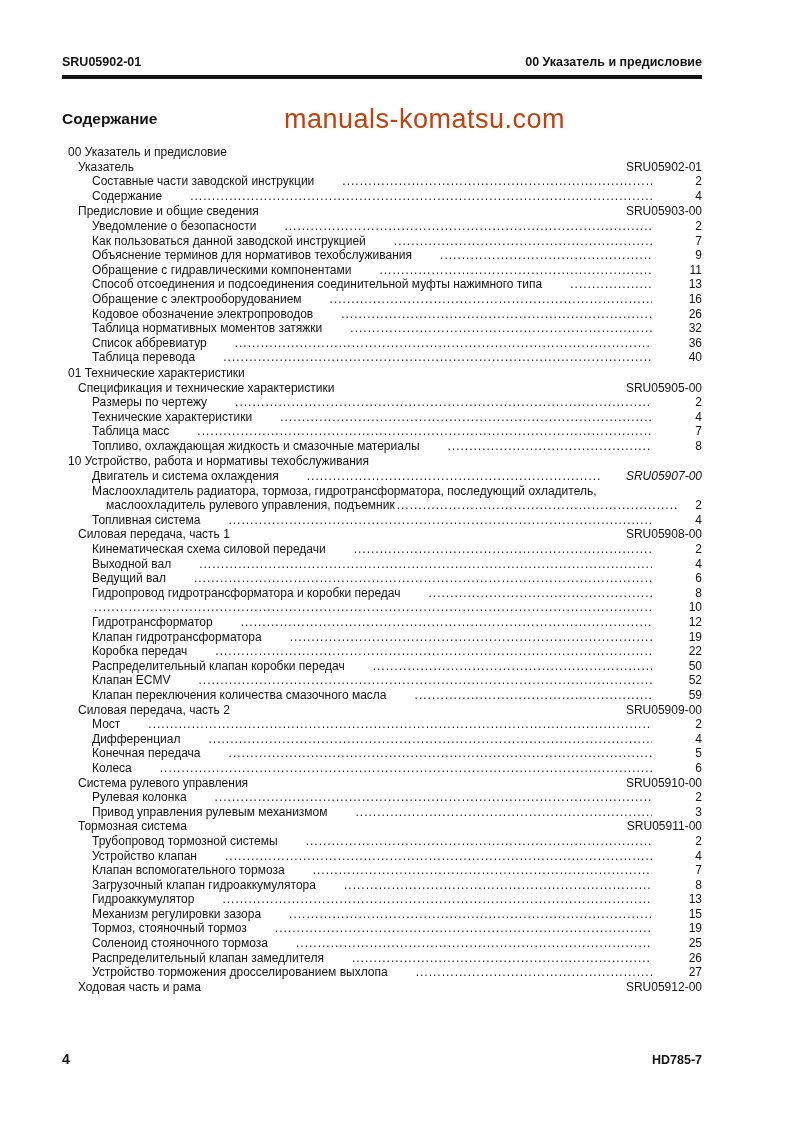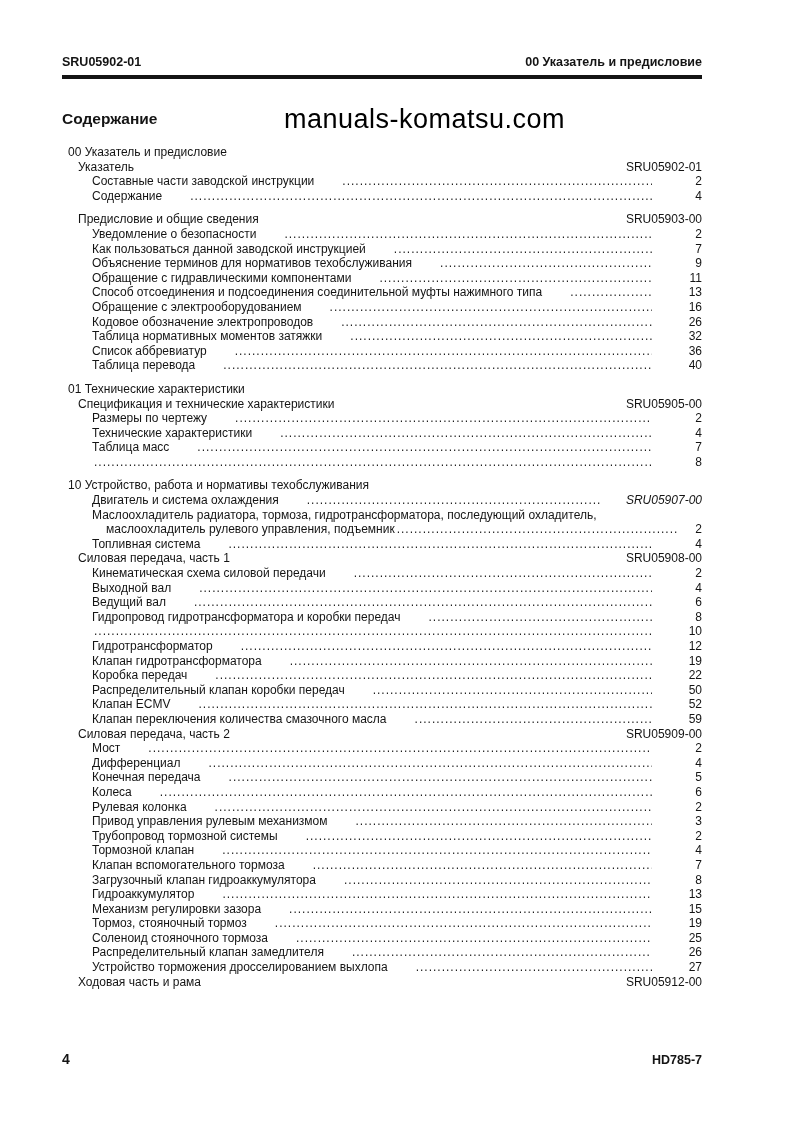--- a/index.html
+++ b/index.html
@@ -17,27 +17,27 @@
   .header-row{
     display:flex;justify-content:space-between;align-items:baseline;
     font-size:12.5px;font-weight:bold;height:15px;line-height:15px;
   }
   .rule{height:4px;background:#141414;margin-top:5px;}
   
   .title-row{margin-top:29px;height:21px;position:relative;}
   .doc-title{font-size:15.5px;font-weight:bold;line-height:21px;}
   .watermark{
     position:absolute;left:222px;top:-4px;
-    font-size:27px;font-weight:400;color:#000000;letter-spacing:0.5px;
+    font-size:27px;font-weight:400;color:#c2410c;letter-spacing:0.5px;
     white-space:nowrap;
   }
   
   .toc{margin-top:16px;font-size:12px;}
   .row{display:flex;height:14.6px;line-height:14.6px;white-space:nowrap;}
-  .row.gap{margin-top:9px;}
+  .row.gap{margin-top:1px;}
   .lvl0{padding-left:6px;}
   .lvl1{padding-left:16px;}
   .lvl2{padding-left:30px;gap:26px;}
   .lvl3{padding-left:44px;}
   .txt{flex:0 0 auto;}
   .spacer{flex:1 1 auto;}
   .leader{flex:1 1 auto;overflow:hidden;margin-left:2px;min-width:10px;}
   .leader::after{
     content:"..............................................................................................................................................................................................................................";
     letter-spacing:1px;color:#1a1a1a;
@@ -160,20 +160,21 @@
         <span class="txt">Технические характеристики</span>
         <span class="leader"></span>
         <span class="pagenum">4</span>
       </div>
       <div class="row lvl2">
         <span class="txt">Таблица масс</span>
         <span class="leader"></span>
         <span class="pagenum">7</span>
       </div>
       <div class="row lvl2">
+        <span class="txt">Топливо, охлаждающая жидкость и смазочные материалы</span>
         <span class="leader"></span>
         <span class="pagenum">8</span>
       </div>
       <div class="row lvl0 gap">
         <span class="txt">10 Устройство, работа и нормативы техобслуживания</span>
       </div>
       <div class="row lvl2">
         <span class="txt">Двигатель и система охлаждения</span>
         <span class="leader"></span>
         <span class="doccode tight">SRU05907-00</span>
@@ -268,37 +269,47 @@
       <div class="row lvl2">
         <span class="txt">Конечная передача</span>
         <span class="leader"></span>
         <span class="pagenum">5</span>
       </div>
       <div class="row lvl2">
         <span class="txt">Колеса</span>
         <span class="leader"></span>
         <span class="pagenum">6</span>
       </div>
+      <div class="row lvl1">
+        <span class="txt">Система рулевого управления</span>
+        <span class="spacer"></span>
+        <span class="doccode">SRU05910-00</span>
+      </div>
       <div class="row lvl2">
         <span class="txt">Рулевая колонка</span>
         <span class="leader"></span>
         <span class="pagenum">2</span>
       </div>
       <div class="row lvl2">
         <span class="txt">Привод управления рулевым механизмом</span>
         <span class="leader"></span>
         <span class="pagenum">3</span>
       </div>
+      <div class="row lvl1">
+        <span class="txt">Тормозная система</span>
+        <span class="spacer"></span>
+        <span class="doccode">SRU05911-00</span>
+      </div>
       <div class="row lvl2">
         <span class="txt">Трубопровод тормозной системы</span>
         <span class="leader"></span>
         <span class="pagenum">2</span>
       </div>
       <div class="row lvl2">
-        <span class="txt">Тормозной клапан</span>
+        <span class="txt">Устройство клапан</span>
         <span class="leader"></span>
         <span class="pagenum">4</span>
       </div>
       <div class="row lvl2">
         <span class="txt">Клапан вспомогательного тормоза</span>
         <span class="leader"></span>
         <span class="pagenum">7</span>
       </div>
       <div class="row lvl2">
         <span class="txt">Загрузочный клапан гидроаккумулятора</span>

